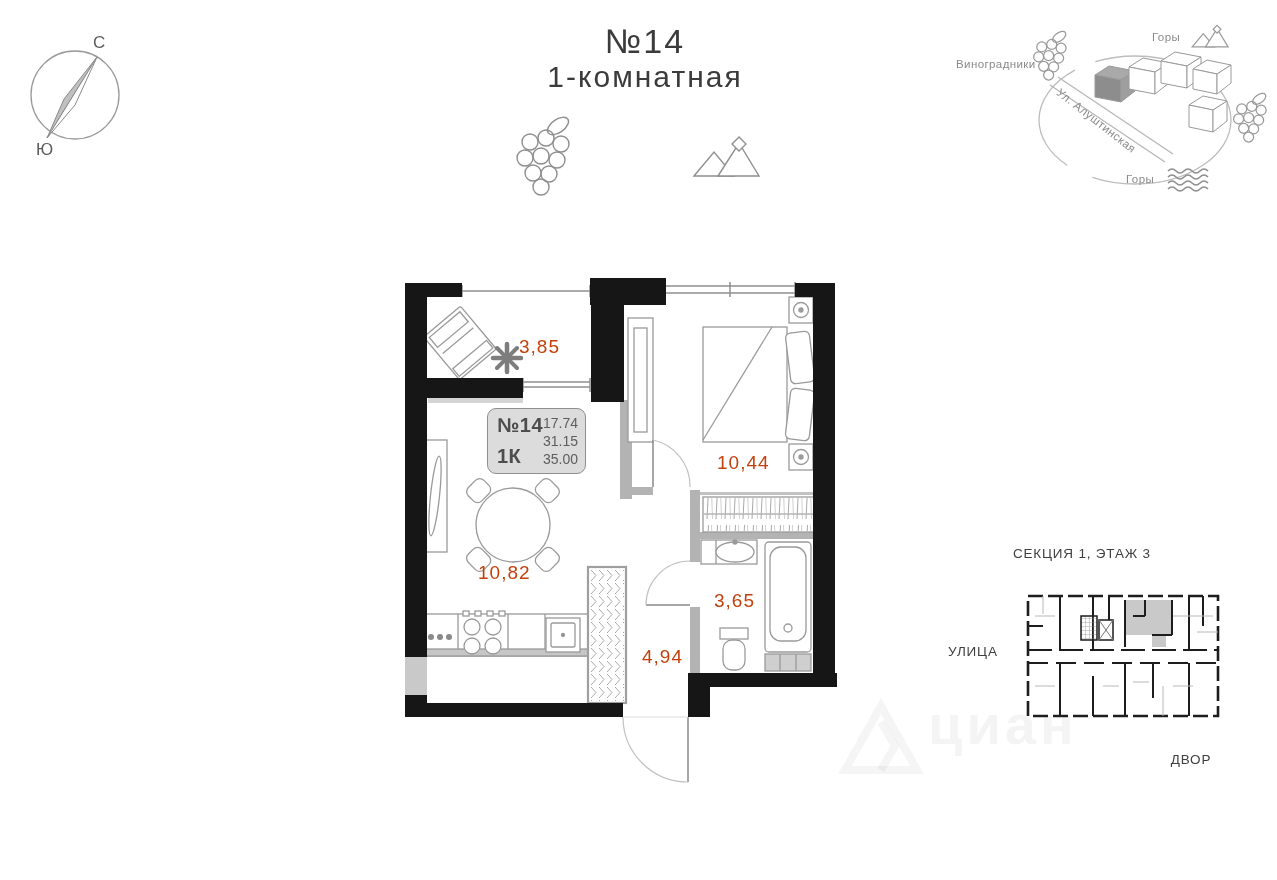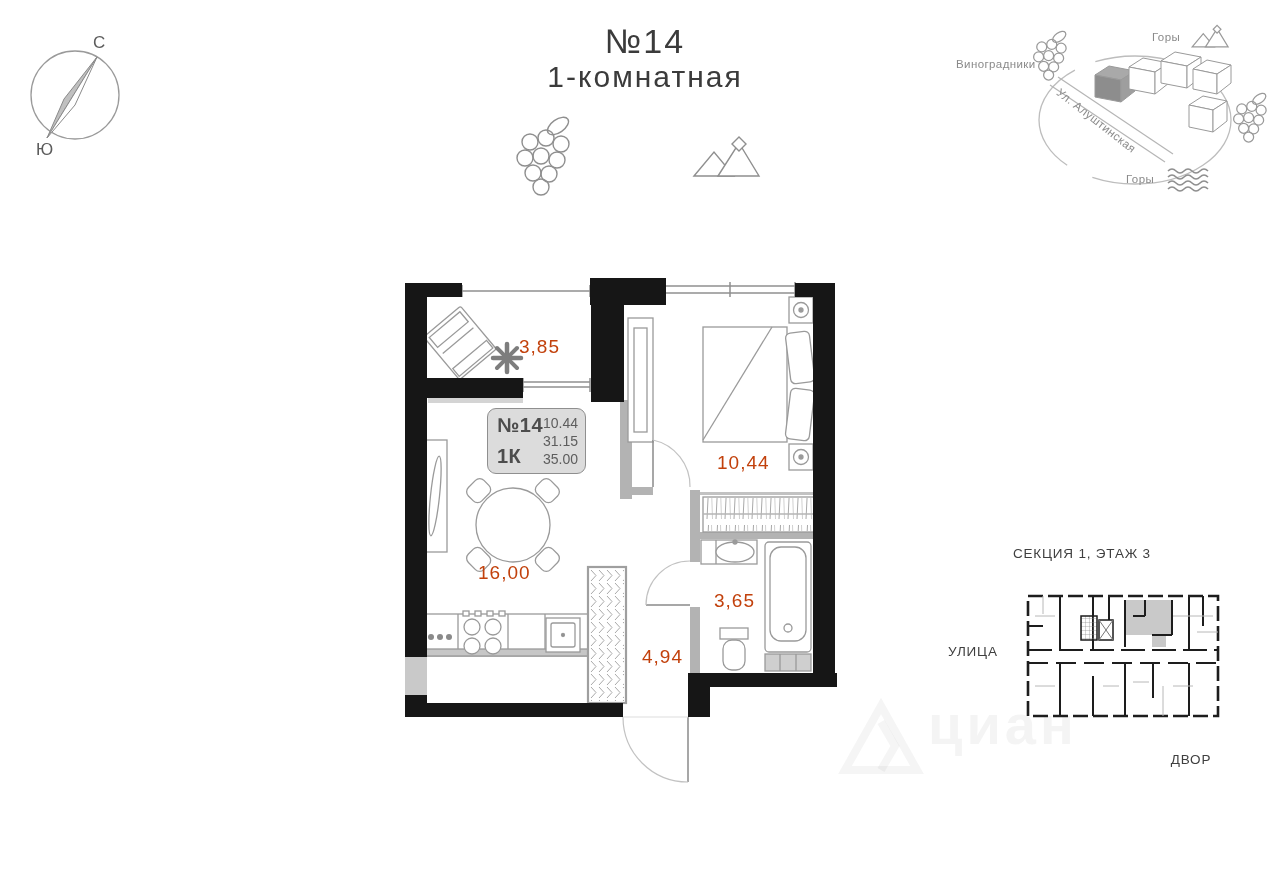--- a/index.html
+++ b/index.html
@@ -342,31 +342,31 @@
       <rect x="415" y="13" width="22" height="404"></rect>
       <rect x="7" y="108" width="118" height="20"></rect>
       <rect x="302" y="403" width="137" height="14"></rect>
       <rect x="290" y="403" width="22" height="44"></rect>
       <rect x="7" y="433" width="218" height="14"></rect>
     </g>
   </svg>
 
   <div class="abs room-lbl lbl-z" style="left:519px;top:336px;">3,85</div>
   <div class="abs room-lbl lbl-z" style="left:717px;top:452px;">10,44</div>
-  <div class="abs room-lbl lbl-z" style="left:478px;top:562px;">16,00</div>
+  <div class="abs room-lbl lbl-z" style="left:478px;top:562px;">10,82</div>
   <div class="abs room-lbl lbl-z" style="left:714px;top:590px;text-align:center;">3,65</div>
   <div class="abs room-lbl lbl-z" style="left:642px;top:646px;">4,94</div>
 
   <div class="abs infobox">
     <div class="col-l">
       <div>№14</div>
       <div>1К</div>
     </div>
     <div class="col-r">
-      <div>10.44</div>
+      <div>17.74</div>
       <div>31.15</div>
       <div>35.00</div>
     </div>
   </div>
 
   <div class="abs kp-lbl" style="left:1013px;top:546px;width:210px;z-index:3;">СЕКЦИЯ 1, ЭТАЖ 3</div>
 
   <svg class="abs" style="left:1013px;top:586px;z-index:2;" width="210" height="140" viewBox="0 0 210 140">
     <defs>
       <pattern id="grid" width="4" height="4" patternUnits="userSpaceOnUse">

